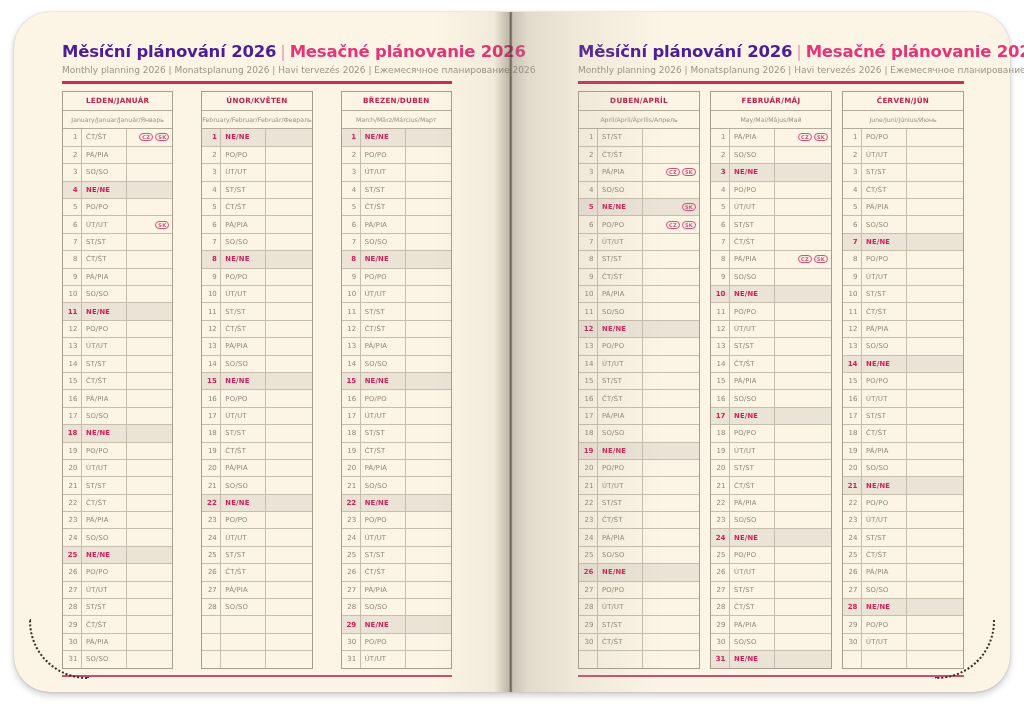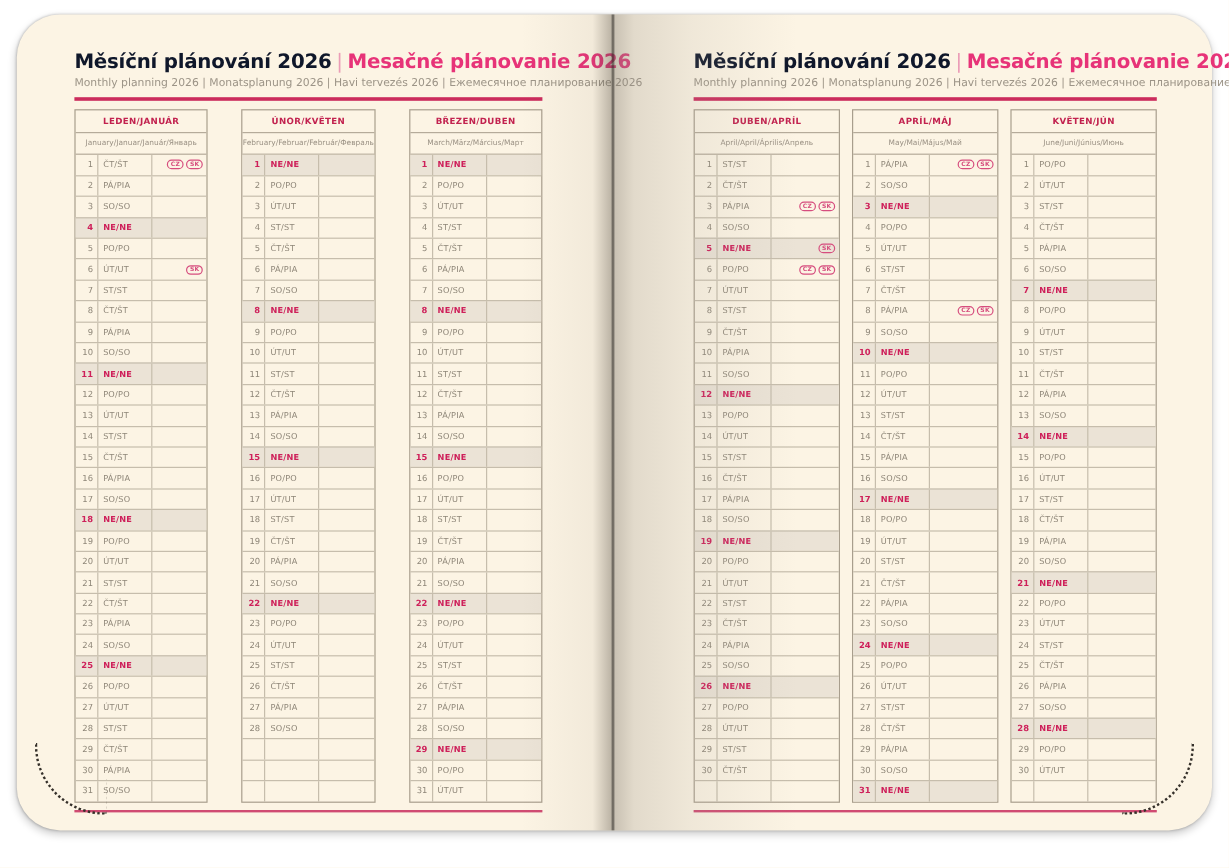--- a/index.html
+++ b/index.html
@@ -27,21 +27,21 @@
       rgba(164,157,146,0) 100%);
     border-radius:0;
     z-index:5;
   }
   .page{position:absolute;top:0;height:100%;box-sizing:border-box;padding-top:30px}
   .page-l{left:0;width:497px}
   .page-r{left:497px;width:499px}
   .content-l{margin-left:48px;width:390px}
   .content-r{margin-left:67px;width:386px}
   .ptitle{text-align:center;font-size:16.5px;font-weight:bold;letter-spacing:-0.2px;line-height:20px;white-space:nowrap}
-  .t-cz{color:#0f172a}
+  .t-cz{color:#4c1d95}
   .t-sep{color:#eb9cb6;font-weight:normal;padding:0 4px}
   .t-sk{color:#e73378}
   .psub{text-align:center;font-size:9px;color:#9c9487;margin-top:3px;white-space:nowrap}
   .rule-top{height:2.5px;background:#cb2c5c;margin-top:6px}
   .rule-bottom{height:2px;background:#d04b72;margin-top:6px}
   .months-row{display:flex;margin-top:7px}
   .gap-l{gap:28px}
   .gap-r{gap:10px}
   .month{width:122px;box-sizing:border-box;border:1px solid #a89e8d;background:rgba(255,255,255,0.0)}
   .m-head{
@@ -757,21 +757,21 @@
                 <div class="c note"></div>
               </div>
               <div class="drow">
                 <div class="c num"></div>
                 <div class="c day"></div>
                 <div class="c note"></div>
               </div>
             </div>
         </div>
         <div class="month">
-          <div class="m-head">APRÍL/MÁJ</div>
+          <div class="m-head">FEBRUÁR/MÁJ</div>
           <div class="m-sub">May/Mai/Május/Май</div>
           <div class="m-days">
               <div class="drow">
                 <div class="c num">1</div>
                 <div class="c day">PÁ/PIA</div>
                 <div class="c note">
                   <span class="badge">CZ</span>
                   <span class="badge">SK</span>
                 </div>
               </div>
@@ -924,21 +924,21 @@
                 <div class="c note"></div>
               </div>
               <div class="drow sun">
                 <div class="c num">31</div>
                 <div class="c day">NE/NE</div>
                 <div class="c note"></div>
               </div>
             </div>
         </div>
         <div class="month">
-          <div class="m-head">KVĚTEN/JÚN</div>
+          <div class="m-head">ČERVEN/JÚN</div>
           <div class="m-sub">June/Juni/Június/Июнь</div>
           <div class="m-days">
               <div class="drow">
                 <div class="c num">1</div>
                 <div class="c day">PO/PO</div>
                 <div class="c note"></div>
               </div>
               <div class="drow">
                 <div class="c num">2</div>
                 <div class="c day">ÚT/UT</div>

